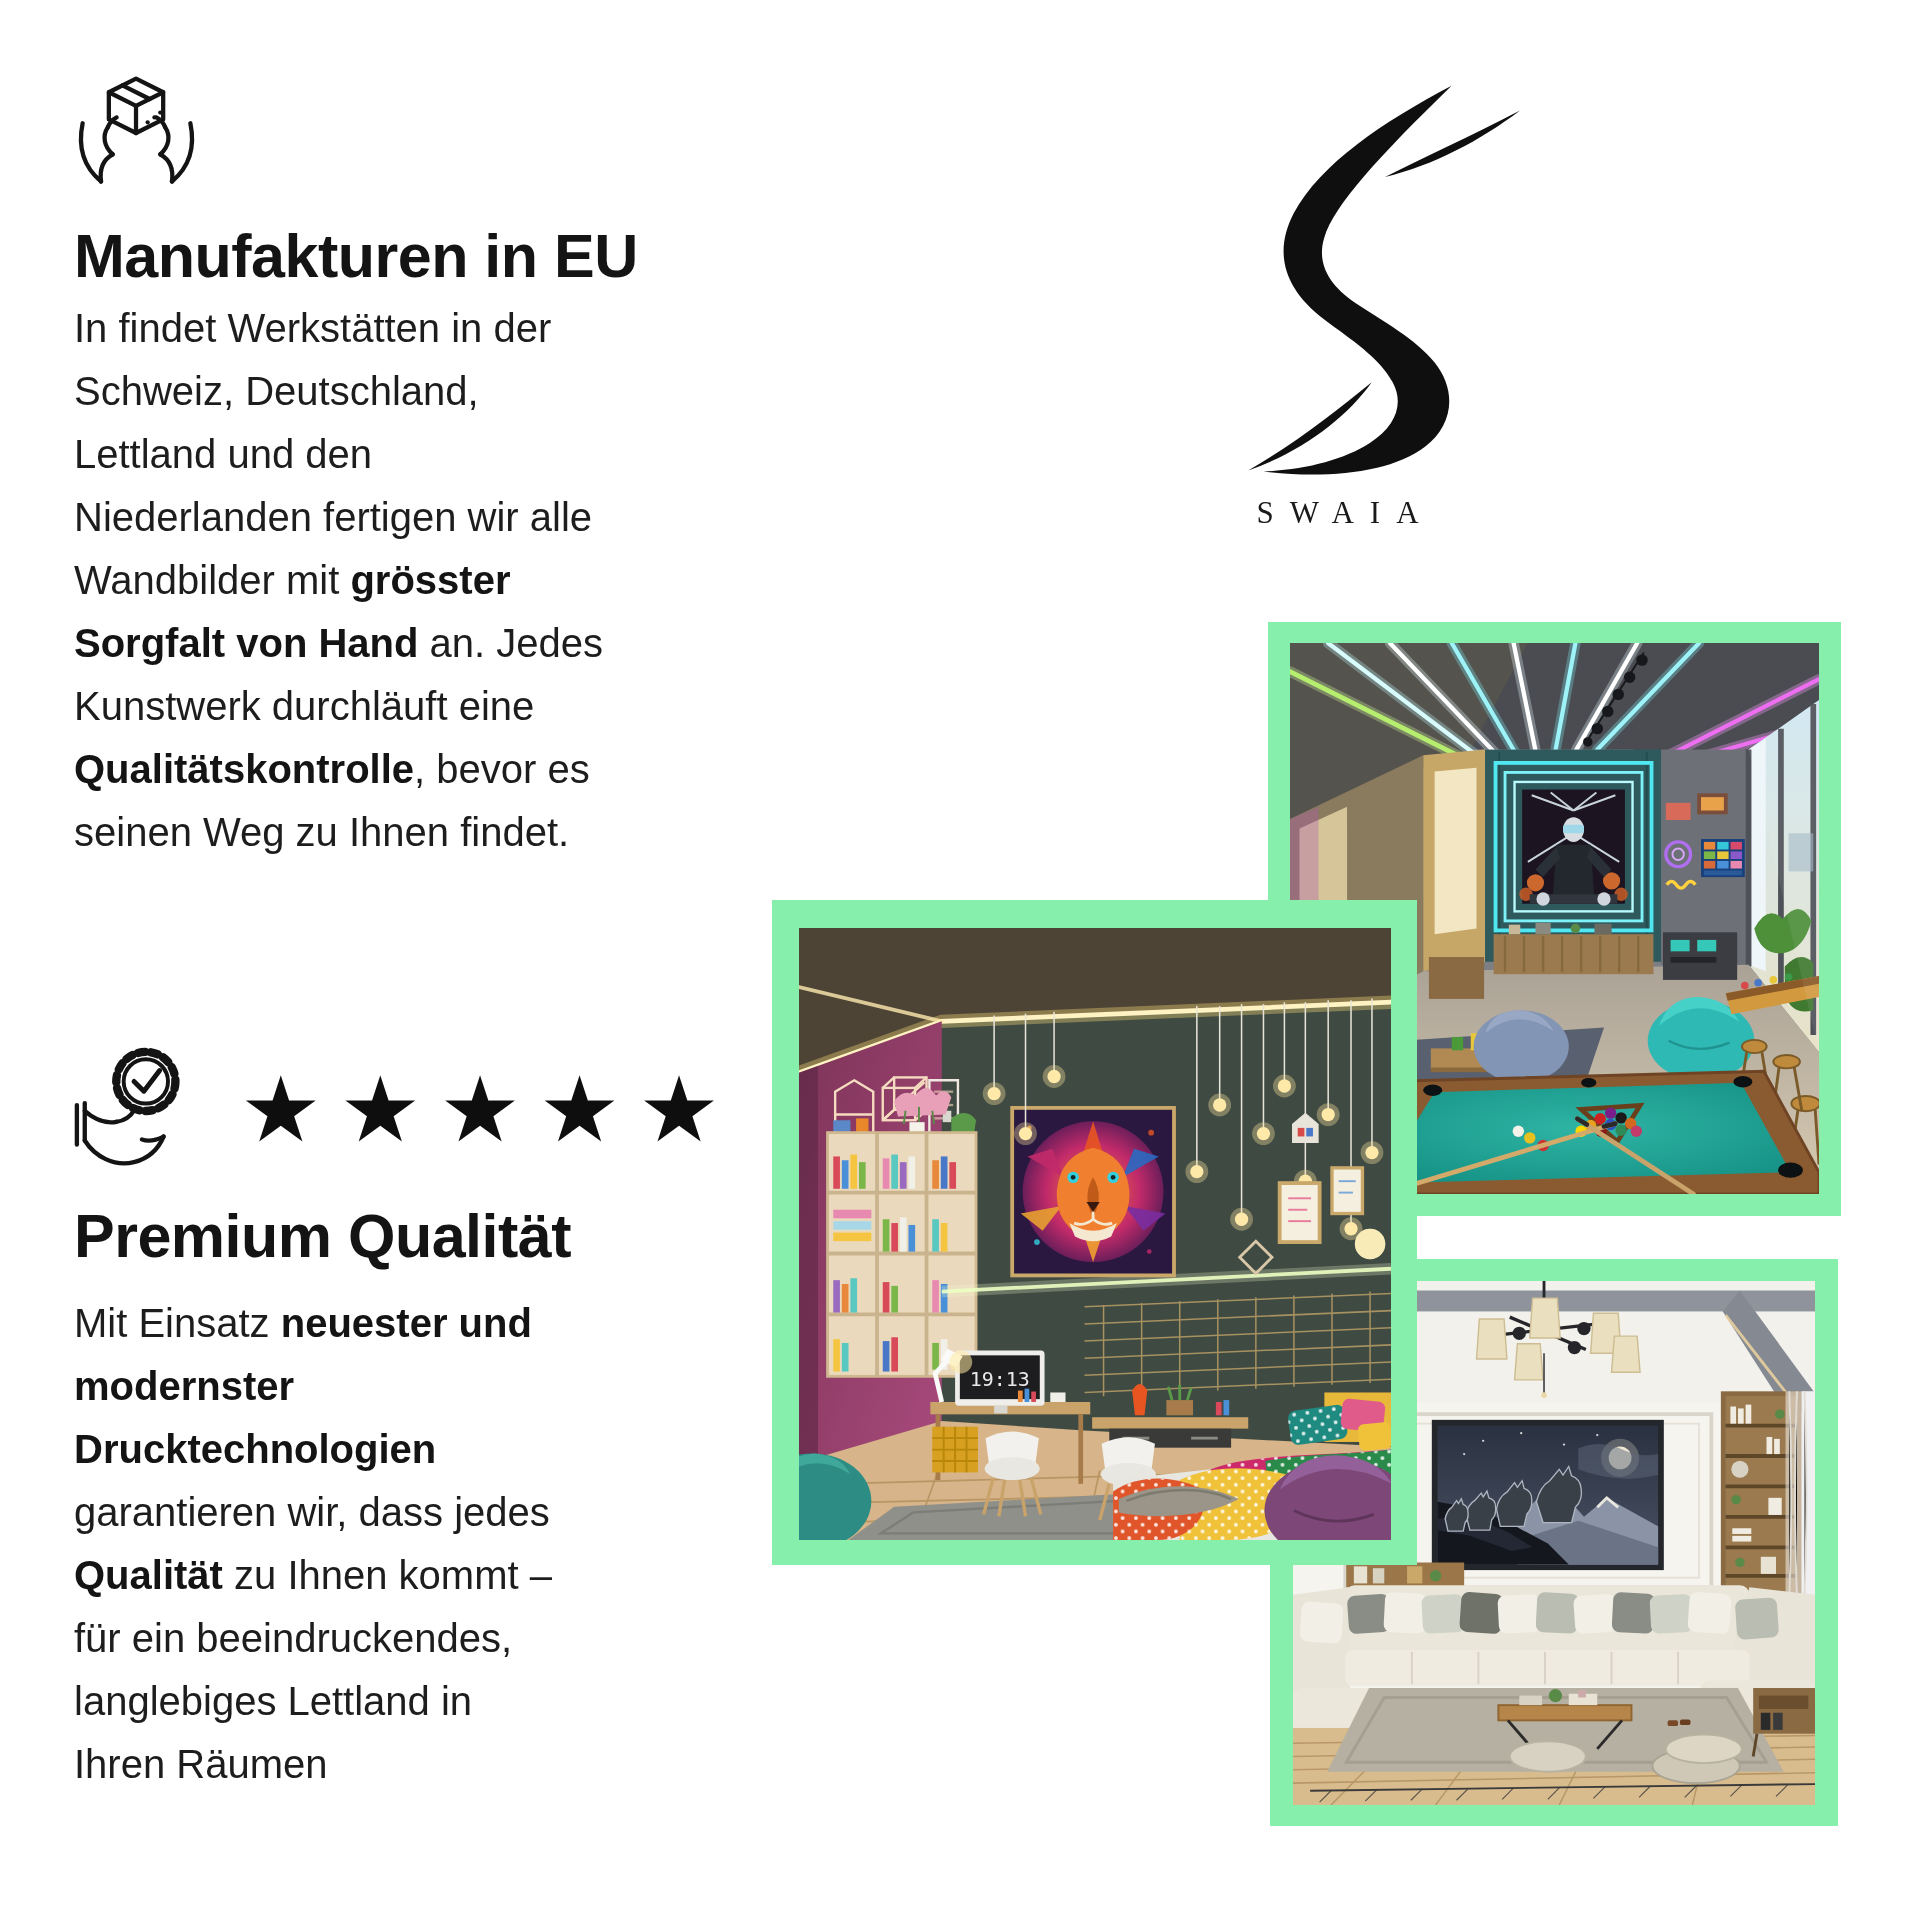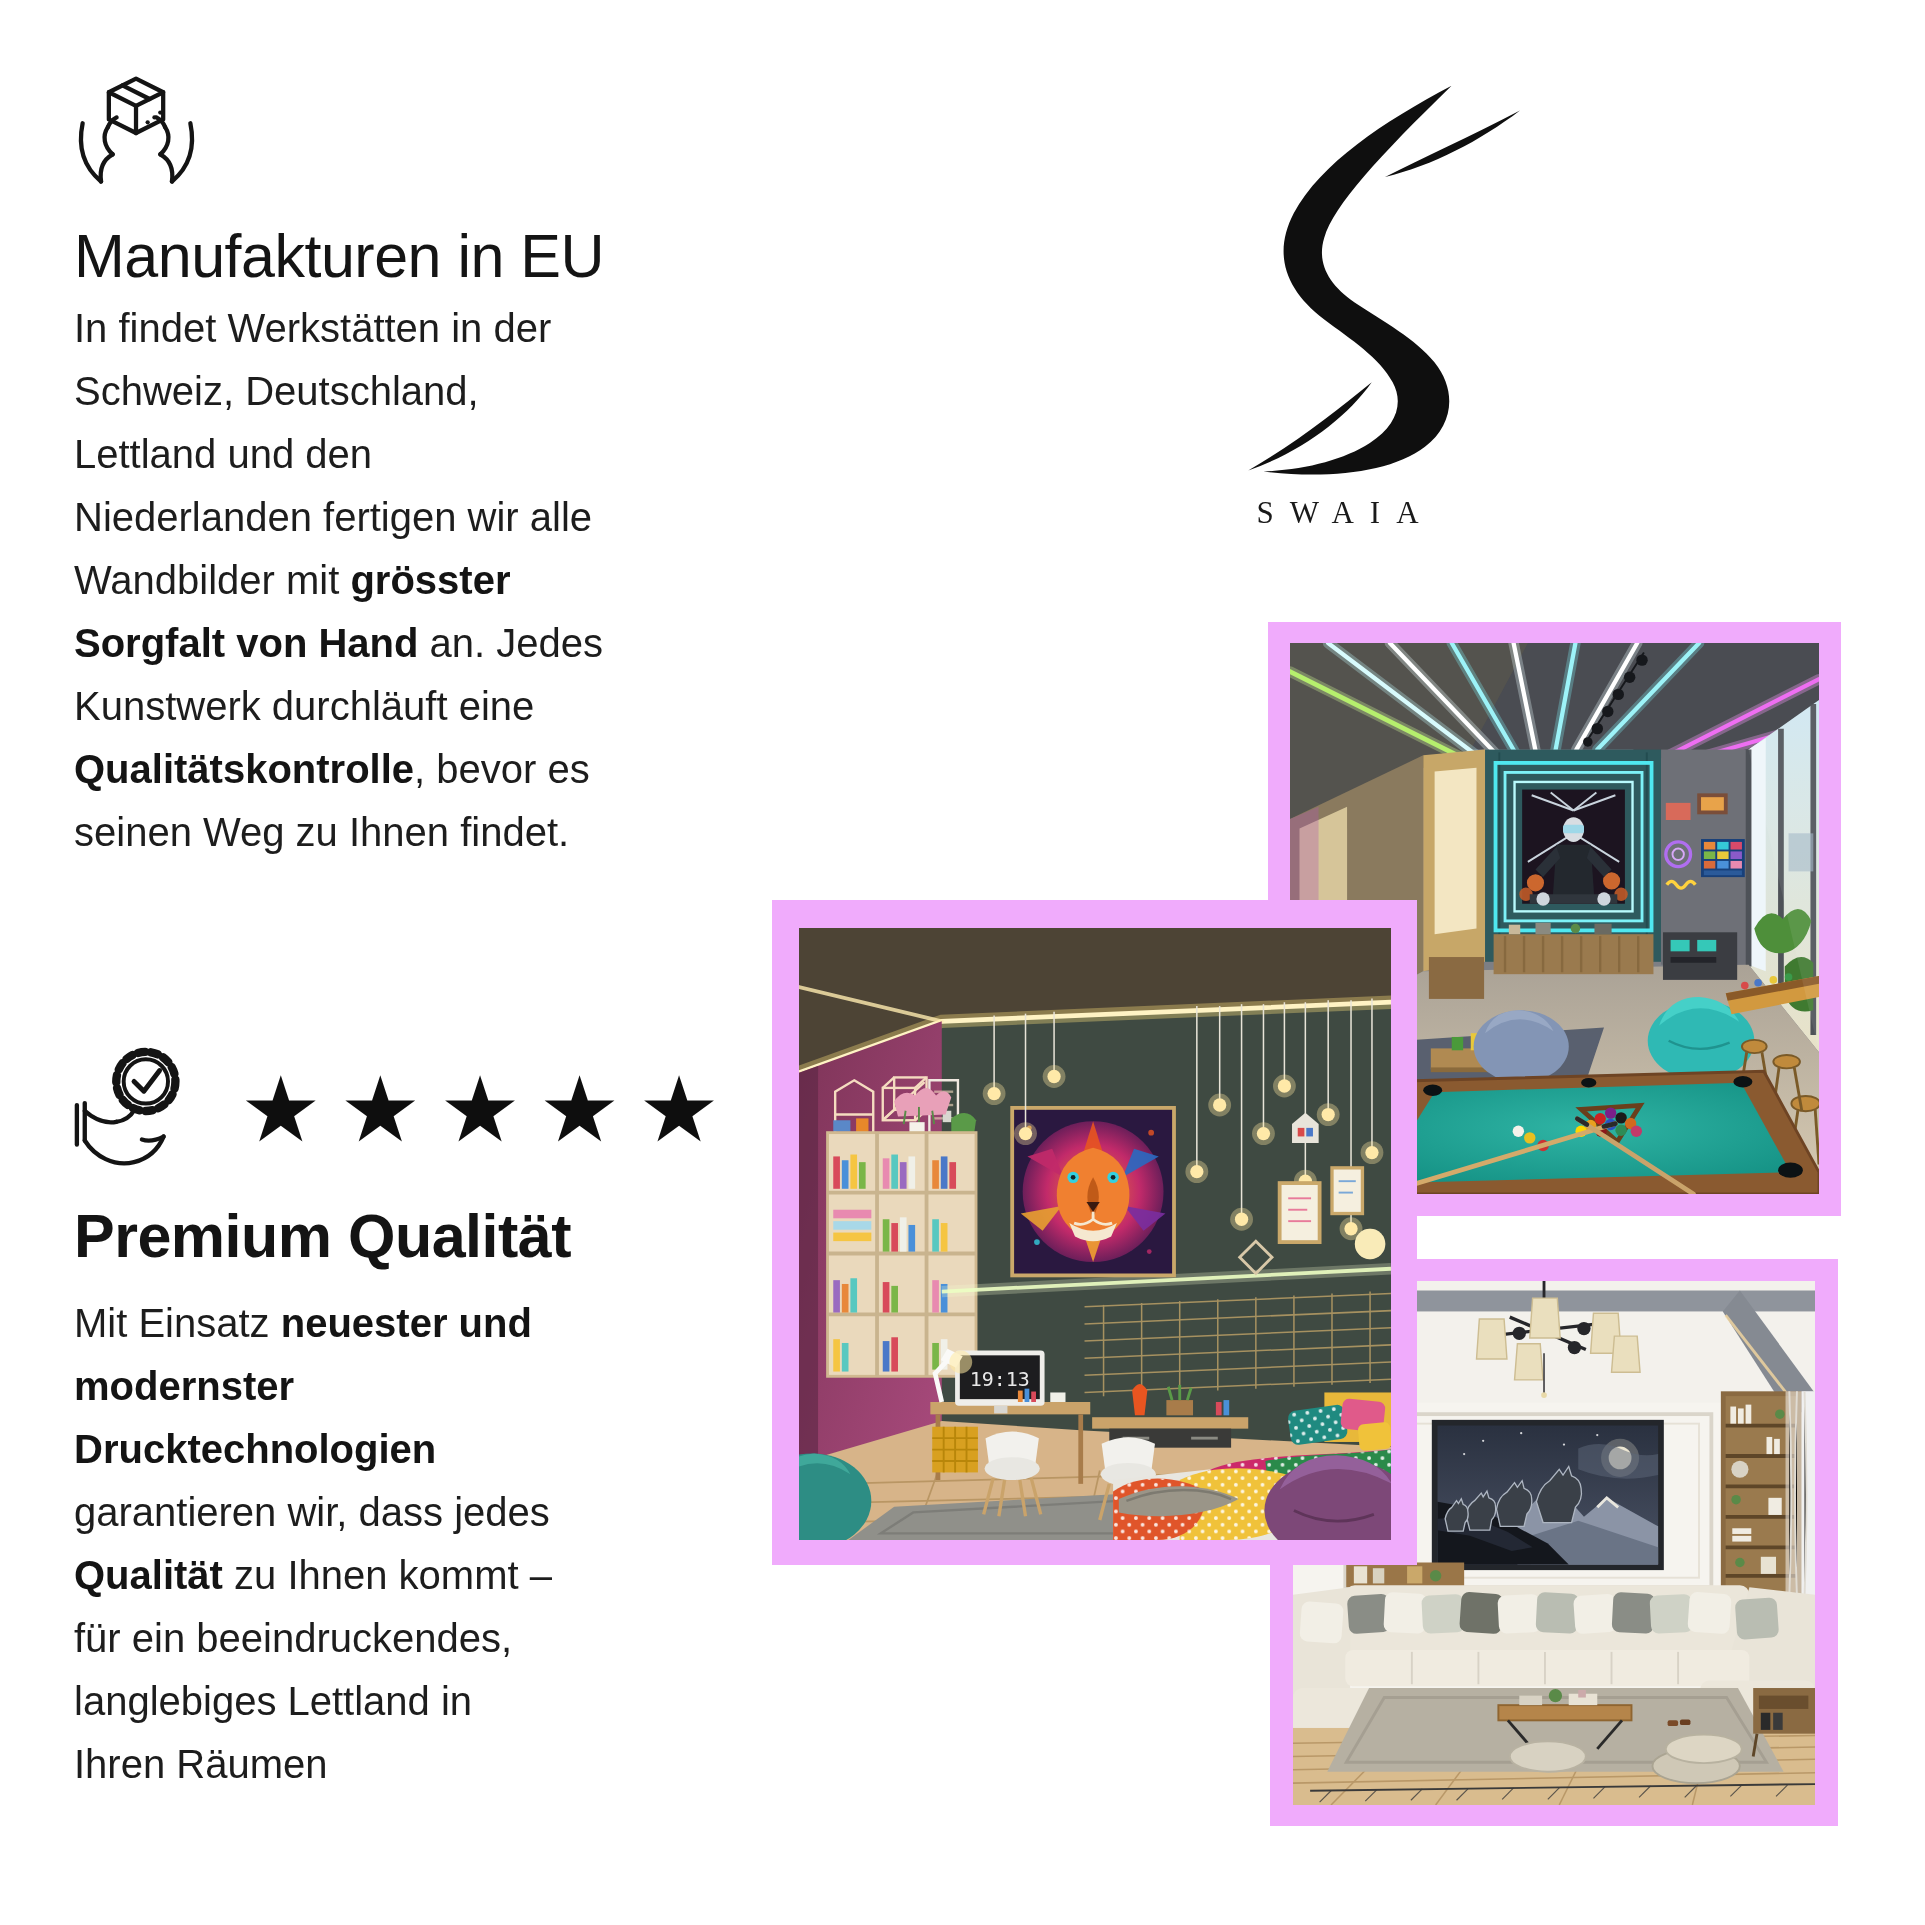--- a/index.html
+++ b/index.html
@@ -4,21 +4,21 @@
 <style>
   html,body{margin:0;padding:0;}
   body{
     width:1926px;height:1926px;position:relative;background:#ffffff;
     font-family:"Liberation Sans","DejaVu Sans",sans-serif;color:#1b1b1b;
     overflow:hidden;
   }
   
   .h1{
     position:absolute;left:74px;top:220px;
-    font-size:61px;font-weight:400;letter-spacing:-0.5px;line-height:72px;
+    font-size:61px;font-weight:700;letter-spacing:-0.5px;line-height:72px;
     color:#141414;white-space:nowrap;margin:0;
   }
   .h2{
     position:absolute;left:74px;top:1200px;
     font-size:61px;font-weight:700;letter-spacing:-0.5px;line-height:72px;
     color:#141414;white-space:nowrap;margin:0;
   }
   .para{position:absolute;left:74px;font-size:40px;color:#1d1d1d;}
   .para .pline{height:63px;line-height:63px;white-space:nowrap;}
   .para .b{font-weight:700;color:#141414;}
@@ -30,21 +30,21 @@
     color:#0e0e0e;white-space:nowrap;
   }
   
   .logo-mark{position:absolute;left:1229px;top:82px;width:295px;height:399px;}
   .wordmark{
     position:absolute;left:1184px;top:495px;width:323px;text-align:center;
     font-family:"Liberation Serif","DejaVu Serif",serif;
     font-size:31px;letter-spacing:16px;color:#1a1a1a;white-space:nowrap;
   }
   
-  .card{position:absolute;background:#f0abfc;}
+  .card{position:absolute;background:#86efac;}
   .card svg{position:absolute;}
   #card-gaming {left:1268px;top:622px;width:573px;height:594px;z-index:1;}
   #card-gaming svg {left:22px;top:21px;width:529px;height:551px;}
   #card-living {left:1270px;top:1259px;width:568px;height:567px;z-index:1;}
   #card-living svg {left:23px;top:22px;width:522px;height:524px;}
   #card-bedroom{left:772px;top:900px;width:645px;height:665px;z-index:2;}
   #card-bedroom svg{left:27px;top:27.6px;width:592px;height:612px;}
   .icon{position:absolute;}
 </style>
 </head>

